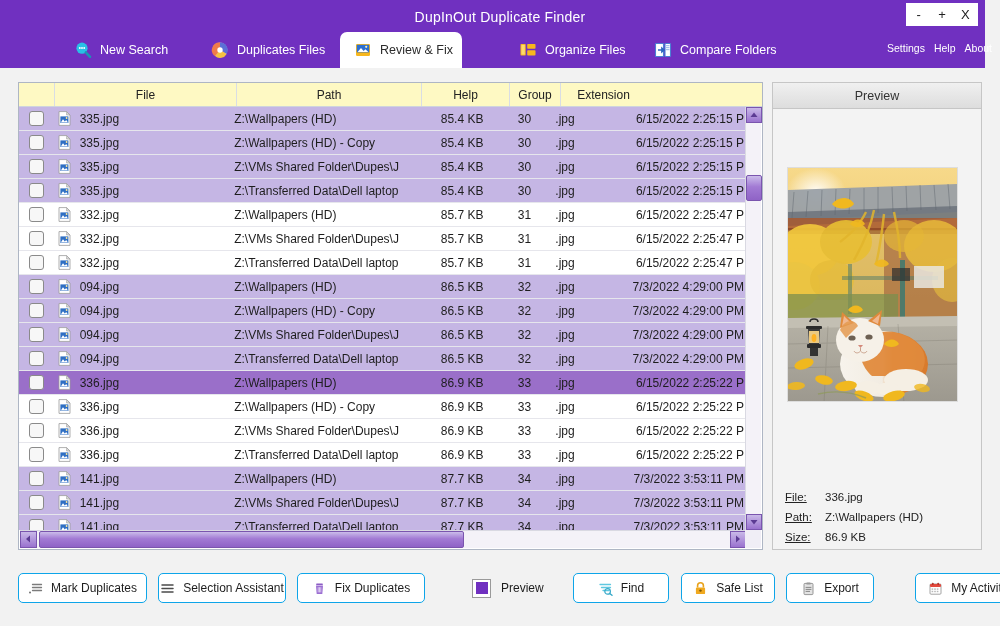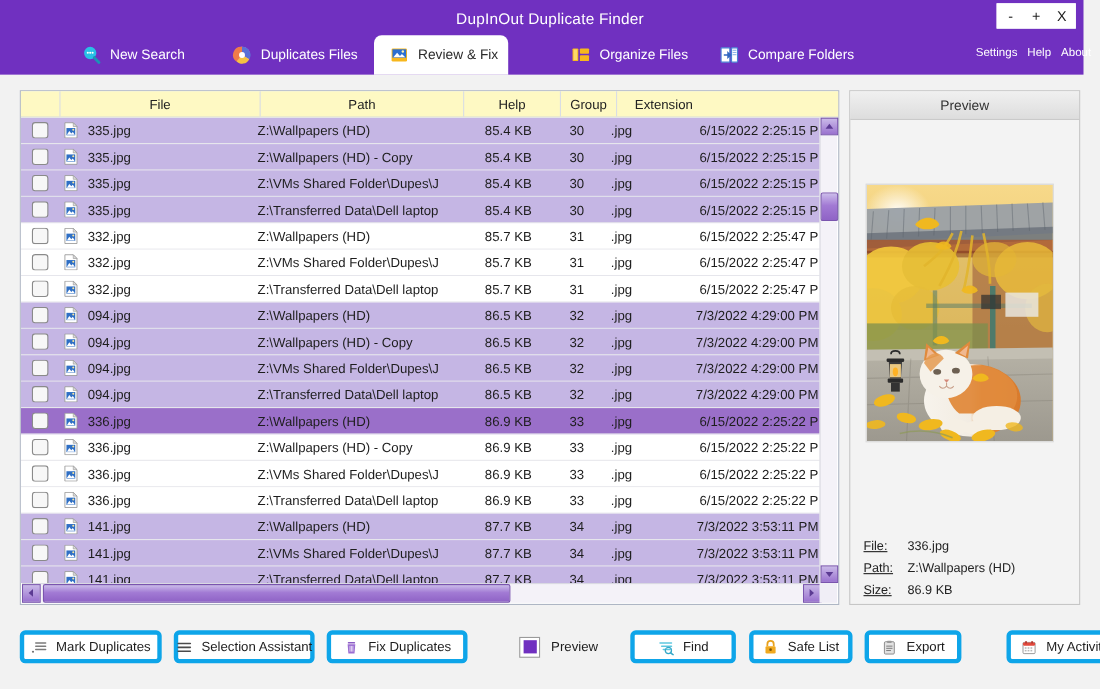--- a/index.html
+++ b/index.html
@@ -224,21 +224,21 @@
   
   .bottombar {
     position: absolute; left: 0; top: 564px;
     width: 1000px; height: 62px;
     background: #f2f2f2;
   }
   .btn {
     position: absolute; top: 9px;
     height: 30px;
     background: #ffffff;
-    border: 4px solid #0ea5e9;
+    border: 1px solid #0ea5e9;
     border-radius: 5px;
     display: flex; align-items: center; justify-content: center; gap: 8px;
     font-size: 12px; color: #1d1d1d;
     cursor: pointer;
     white-space: nowrap;
     text-align: center;
   }
   .btn-icon { width: 15px; height: 15px; display: block; flex: 0 0 15px; }
   .preview-toggle {
     position: absolute; top: 9px; left: 472px;

